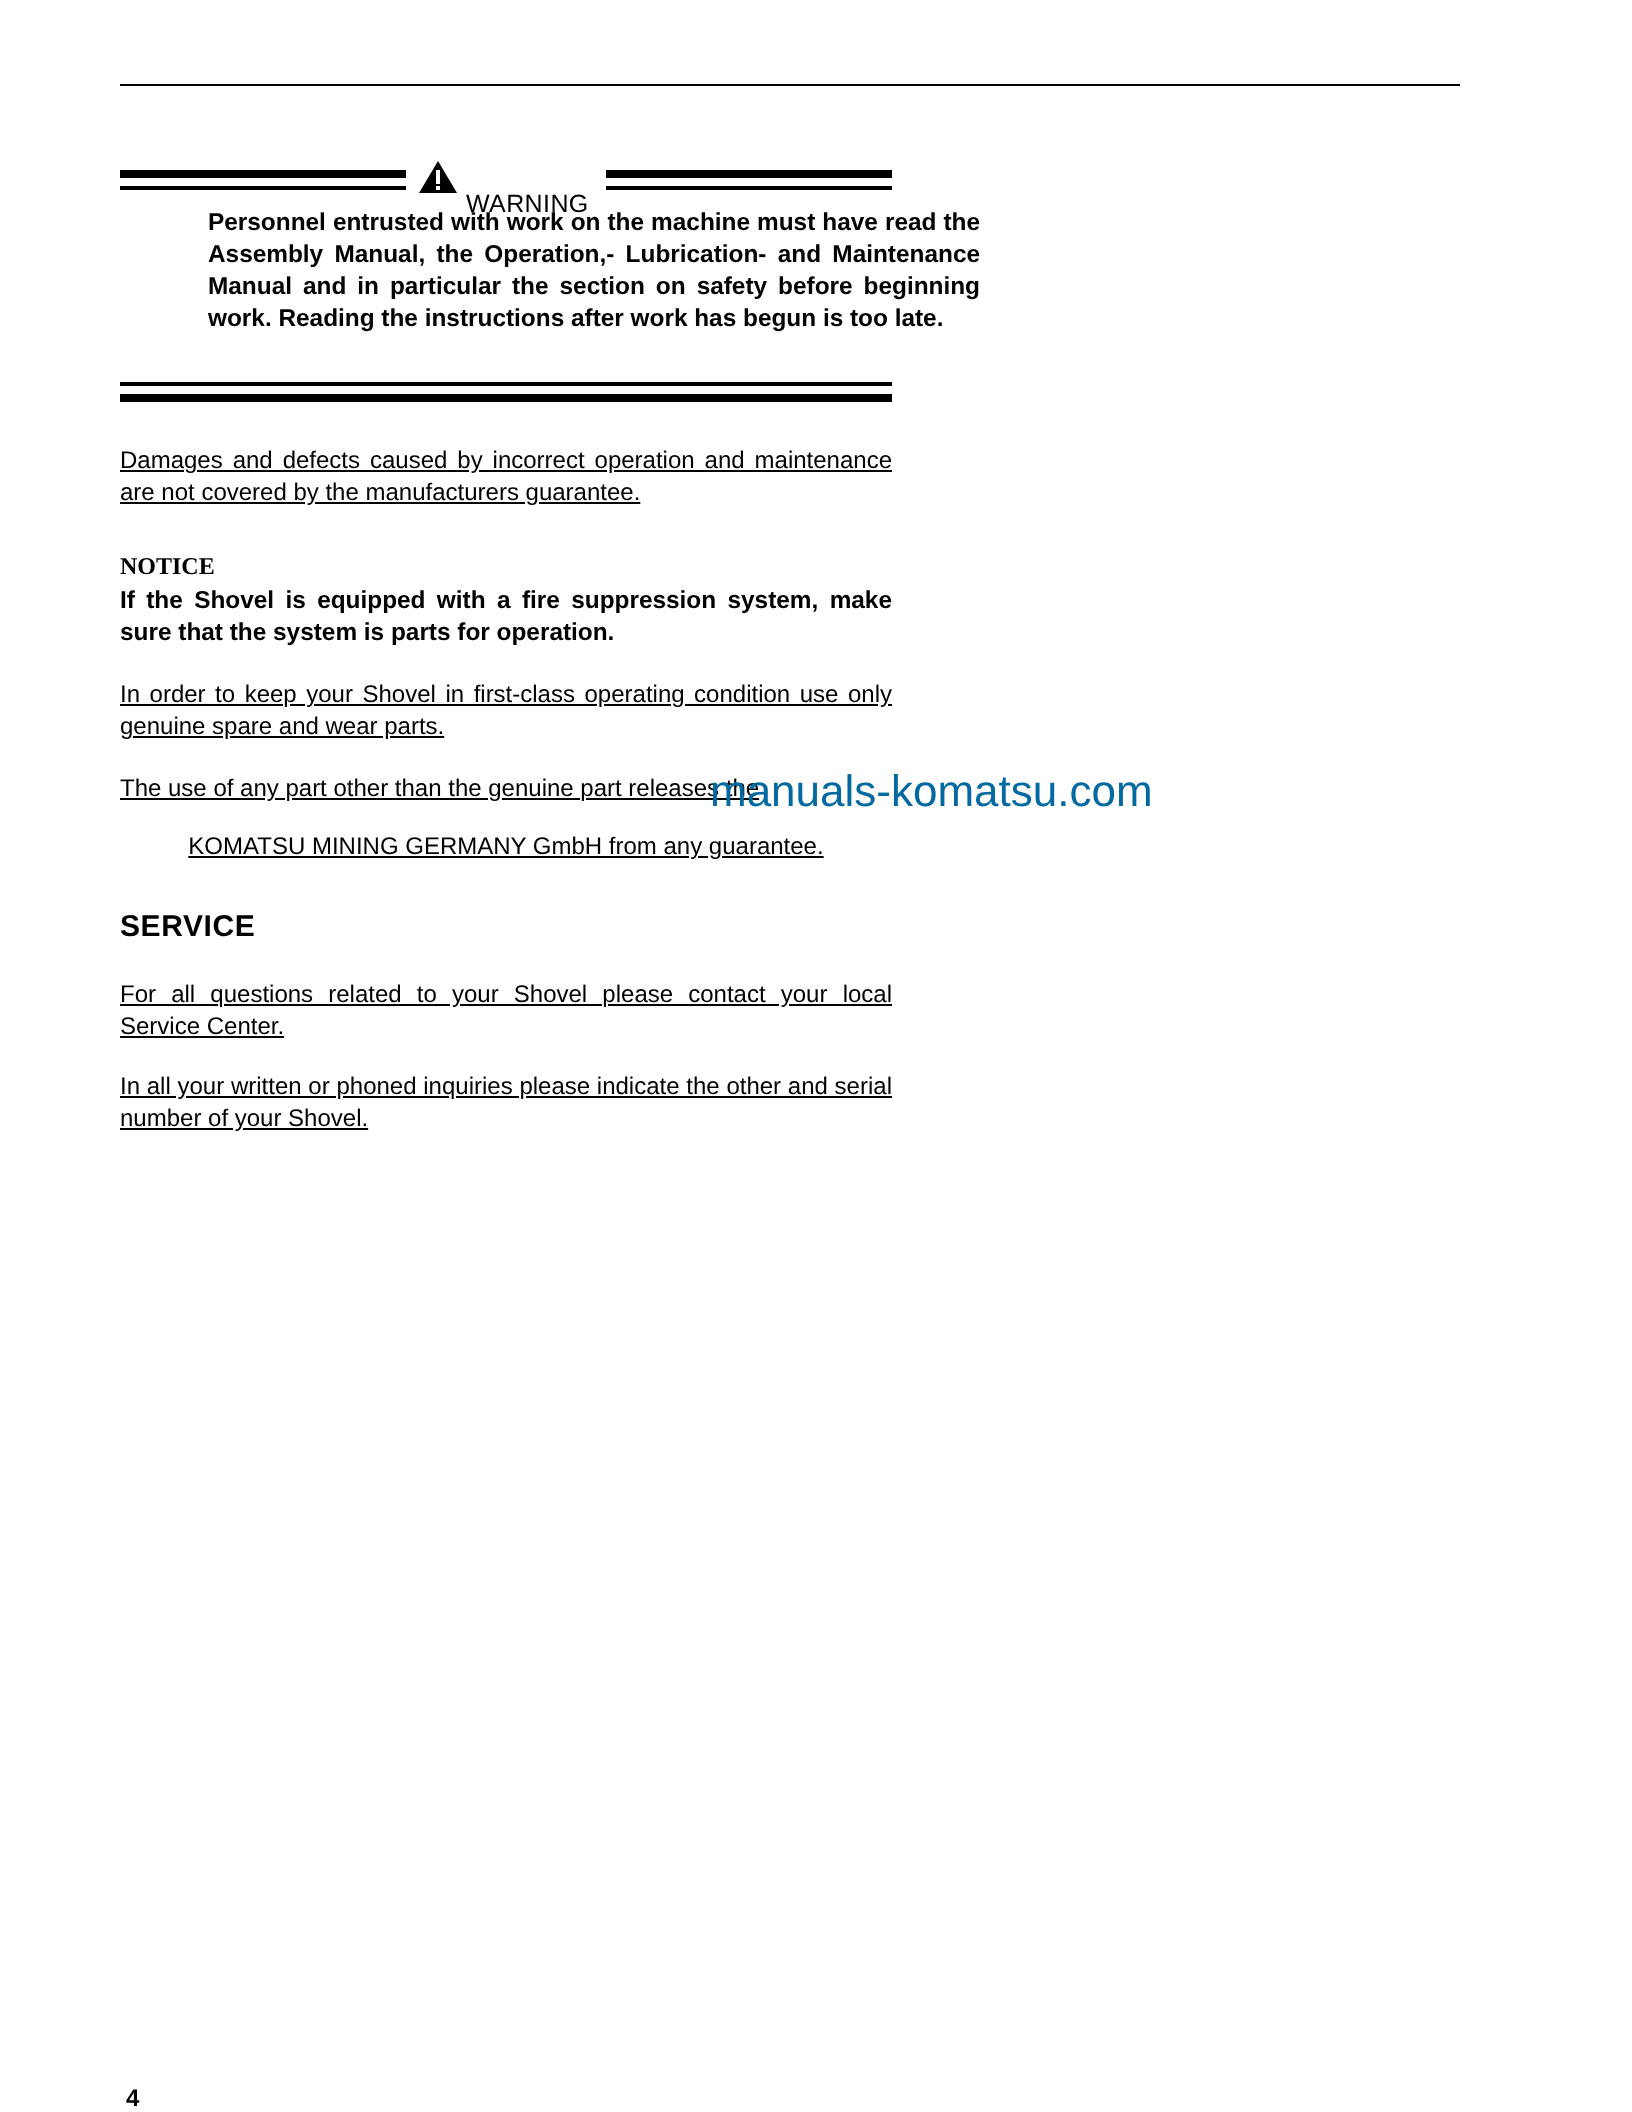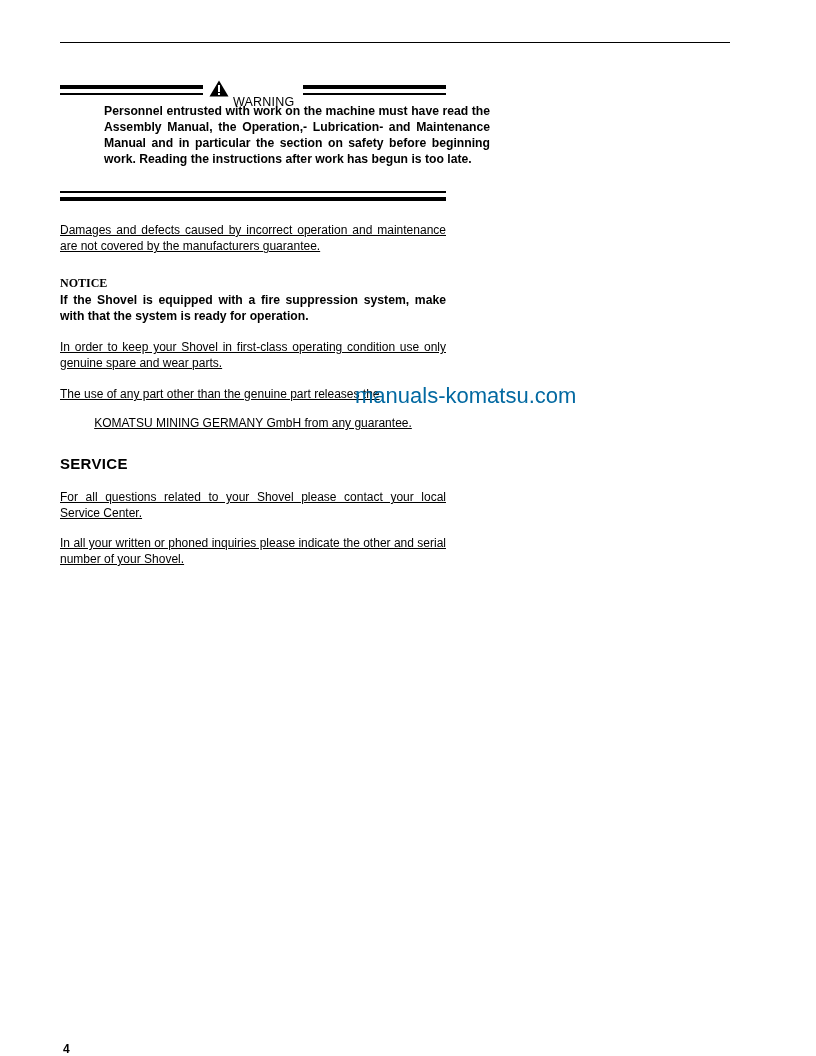--- a/index.html
+++ b/index.html
@@ -58,21 +58,21 @@
 <div class="warn-body">Personnel entrusted with work on the machine must have read the Assembly Manual, the Operation,- Lubrication- and Maintenance Manual and in particular the section on safety before beginning work. Reading the instructions after work has begun is too late.</div>
 
 <div class="warn-foot">
   <div class="thin"></div>
     <div class="thick"></div>
 </div>
 
 <div class="para" style="top:222px;">Damages and defects caused by incorrect operation and maintenance are not covered by the manufacturers guarantee.</div>
 
 <div class="notice-title">NOTICE</div>
-<div class="notice-body">If the Shovel is equipped with a fire suppression system, make with that the system is ready for operation.</div>
+<div class="notice-body">If the Shovel is equipped with a fire suppression system, make sure that the system is parts for operation.</div>
 
 <div class="para" style="top:339px;">In order to keep your Shovel in first-class operating condition use only genuine spare and wear parts.</div>
 <div class="para" style="top:386px; text-align:left;">The use of any part other than the genuine part releases the</div>
 <div class="para" style="top:415px; text-align:center;">KOMATSU MINING GERMANY GmbH from any guarantee.</div>
 
 <div class="watermark">manuals-komatsu.com</div>
 
 <div class="section-title">SERVICE</div>
 <div class="para" style="top:489px;">For all questions related to your Shovel please contact your local Service Center.</div>
 <div class="para" style="top:535px;">In all your written or phoned inquiries please indicate the other and serial number of your Shovel.</div>

